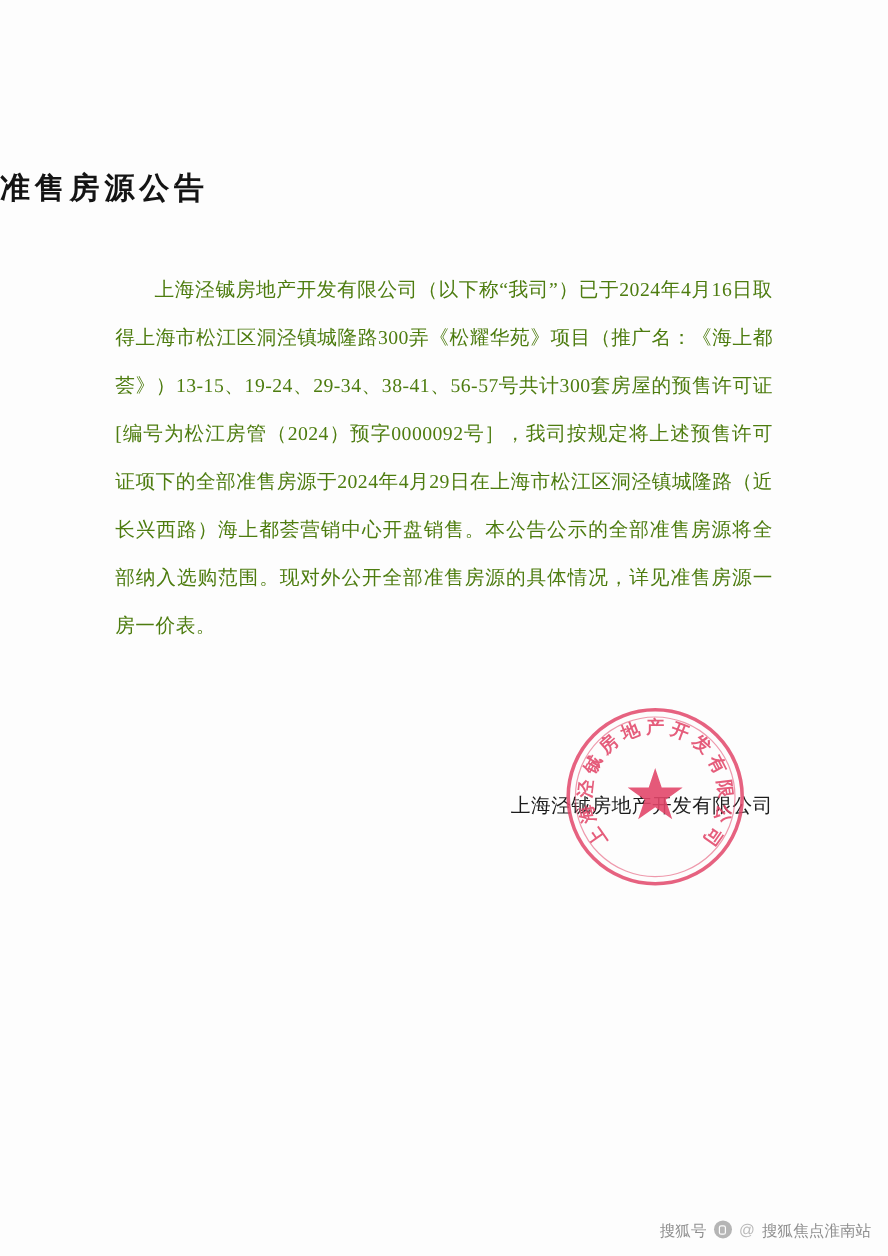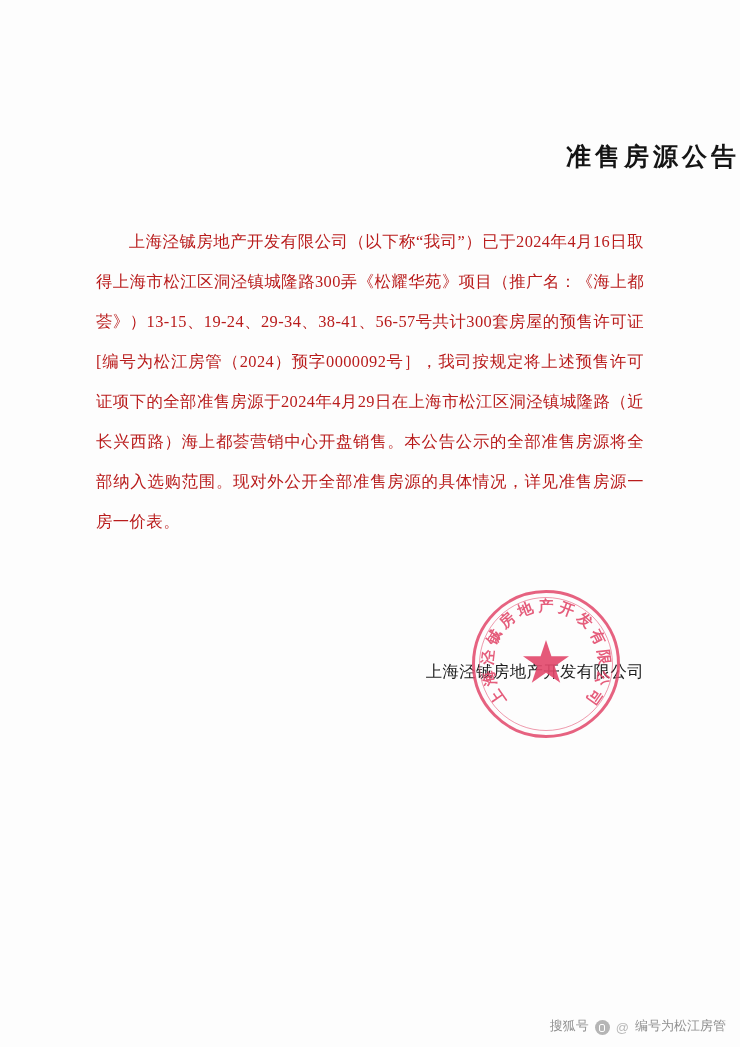--- a/index.html
+++ b/index.html
@@ -20,39 +20,39 @@
     position: absolute;
     inset: 0;
     background: #fdfdfd;
   }
 
   .doc-title {
     position: absolute;
     top: 140px;
     left: 0;
     width: 740px;
-    text-align: right;
+    text-align: left;
     font-size: 25px;
     letter-spacing: 4px;
     font-weight: 700;
     color: #141414;
     font-family: "Liberation Serif", "DejaVu Serif", serif;
   }
 
   .body-text {
     position: absolute;
     top: 222px;
     left: 96px;
     width: 548px;
     font-size: 16.4px;
     line-height: 40px;
     text-align: justify;
     text-justify: inter-ideograph;
     text-indent: 2em;
-    color: #b91c1c;
+    color: #4d7c0f;
     letter-spacing: 0.4px;
   }
 
   .signature-block {
     position: absolute;
     top: 652px;
     left: 96px;
     width: 548px;
     text-align: right;
     font-size: 16.4px;
@@ -116,21 +116,21 @@
     opacity: 0.88;
     font-family: "Liberation Serif", "DejaVu Serif", serif;
     transform-origin: 0 0;
   }
 
   .watermark {
     position: absolute;
     right: 14px;
     bottom: 12px;
     display: flex;
-    align-items: flex-end;
+    align-items: flex-start;
     gap: 6px;
     font-family: "Liberation Sans", sans-serif;
     font-size: 13px;
     color: #8f8f8f;
   }
   .watermark .wm-logo {
     display: inline-block;
     width: 15px;
     height: 15px;
     border-radius: 50%;
@@ -183,16 +183,16 @@
         <span style="transform: rotate(83.3333deg) translate(0px, -58px) rotate(0deg) translate(-50%, -50%);">限</span>
         <span style="transform: rotate(104.167deg) translate(0px, -58px) rotate(0deg) translate(-50%, -50%);">公</span>
         <span style="transform: rotate(125deg) translate(0px, -58px) rotate(0deg) translate(-50%, -50%);">司</span>
       </div>
   </div>
 
   <div class="watermark">
     <span>搜狐号</span>
     <span class="wm-logo"></span>
     <span class="wm-sep">@</span>
-    <span>编号为松江房管</span>
+    <span>搜狐焦点淮南站</span>
   </div>
 
 </div>
 
 </body></html>

